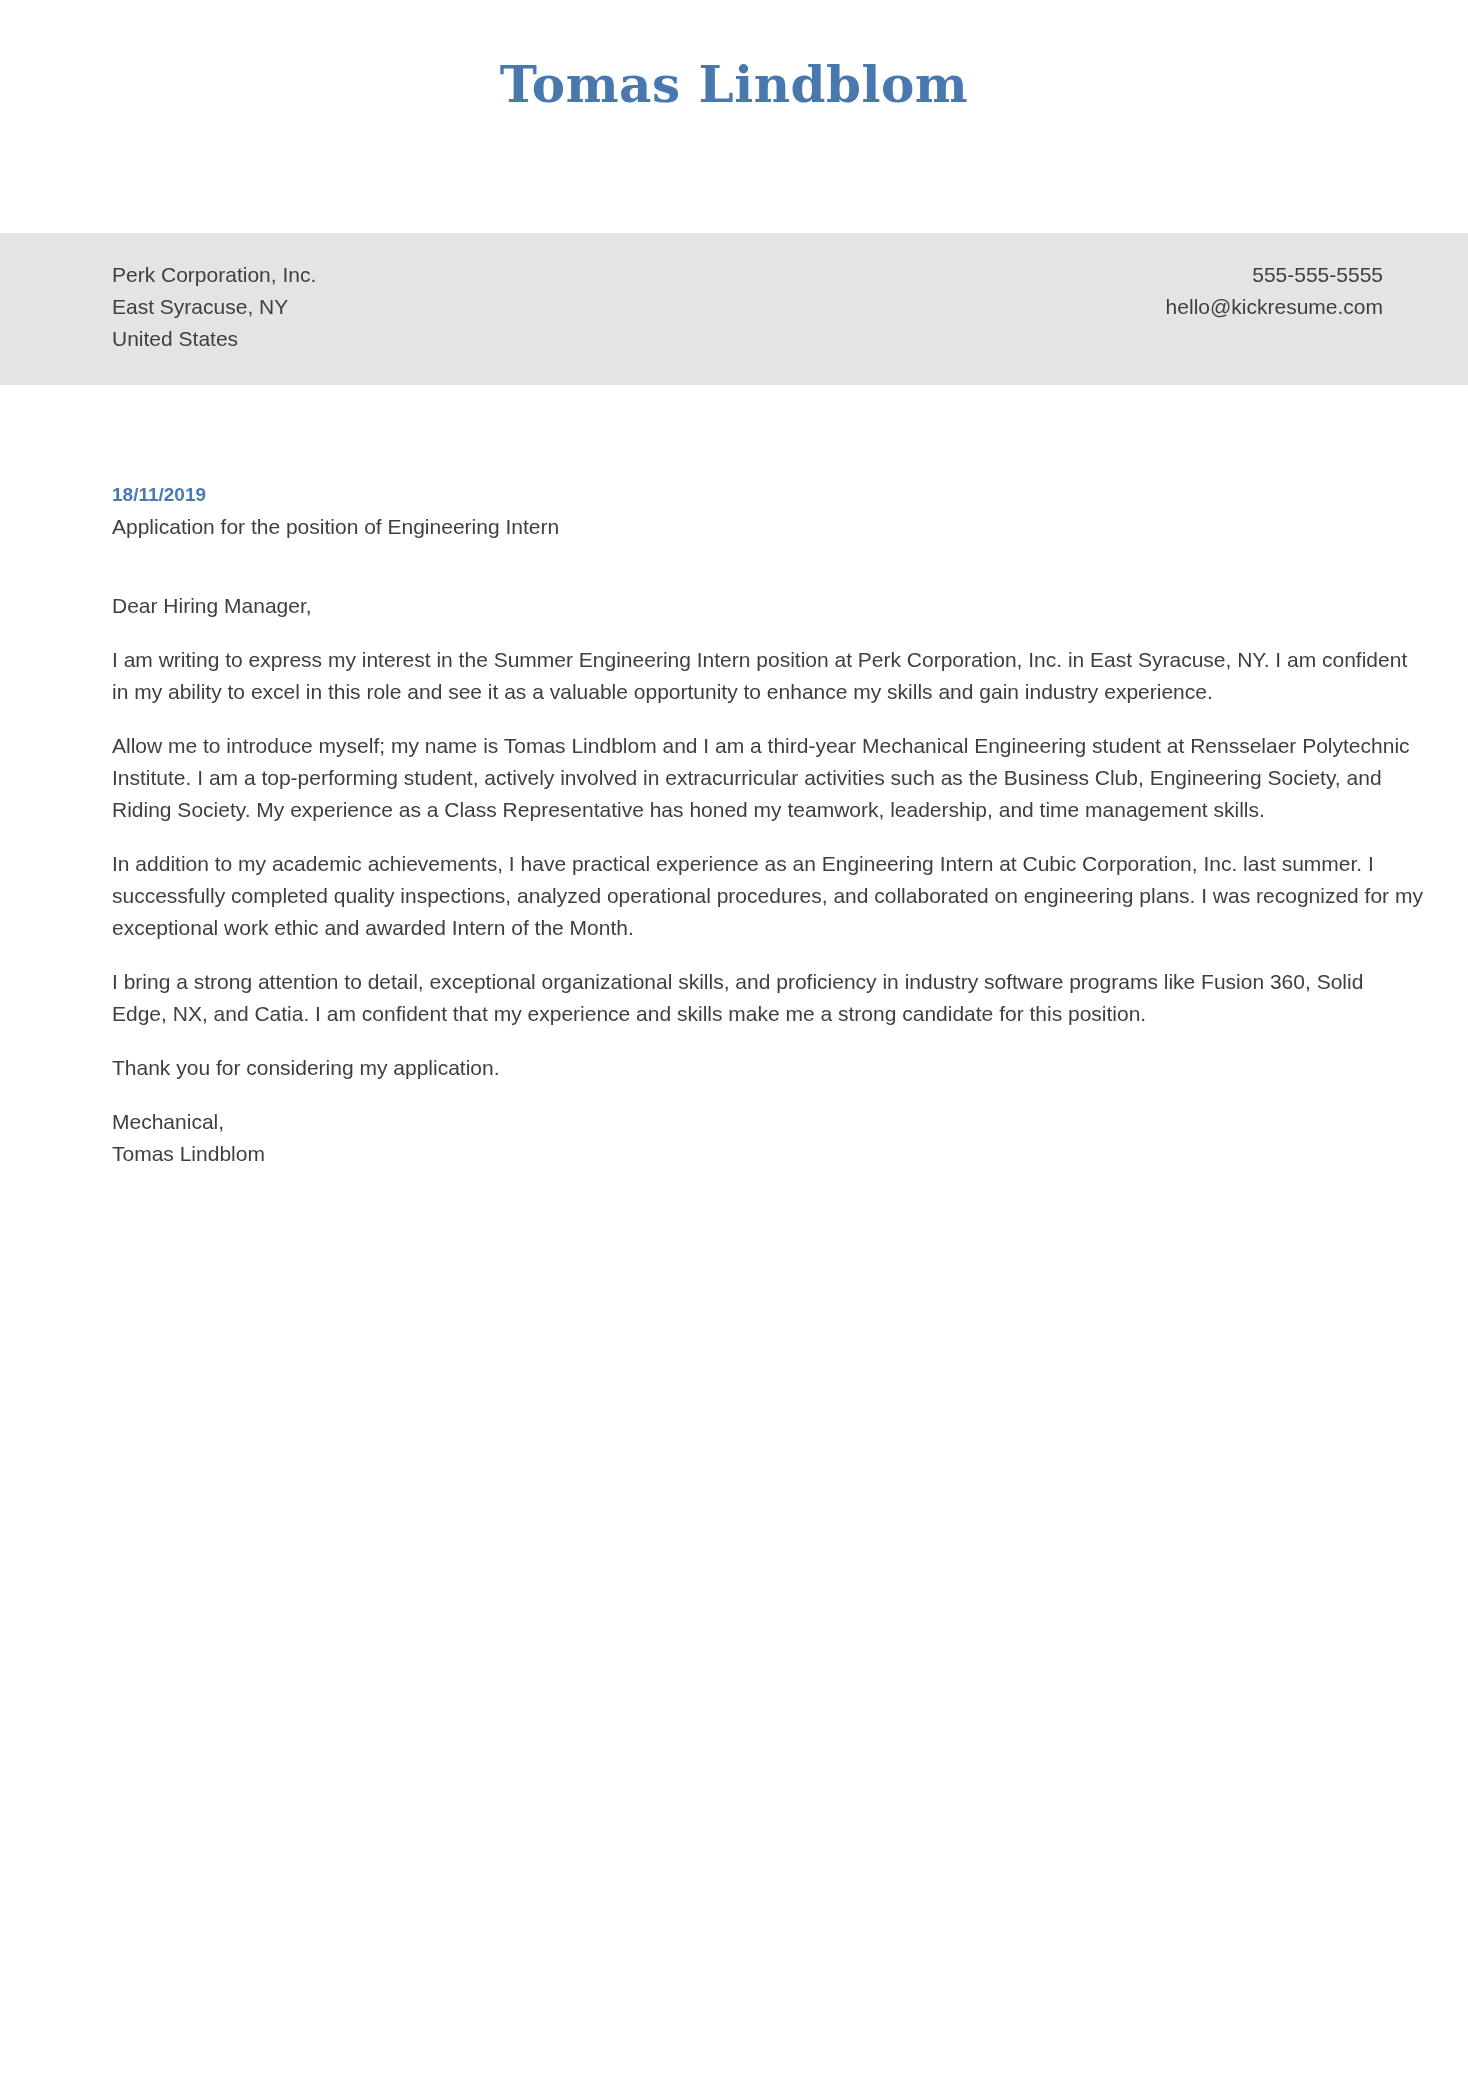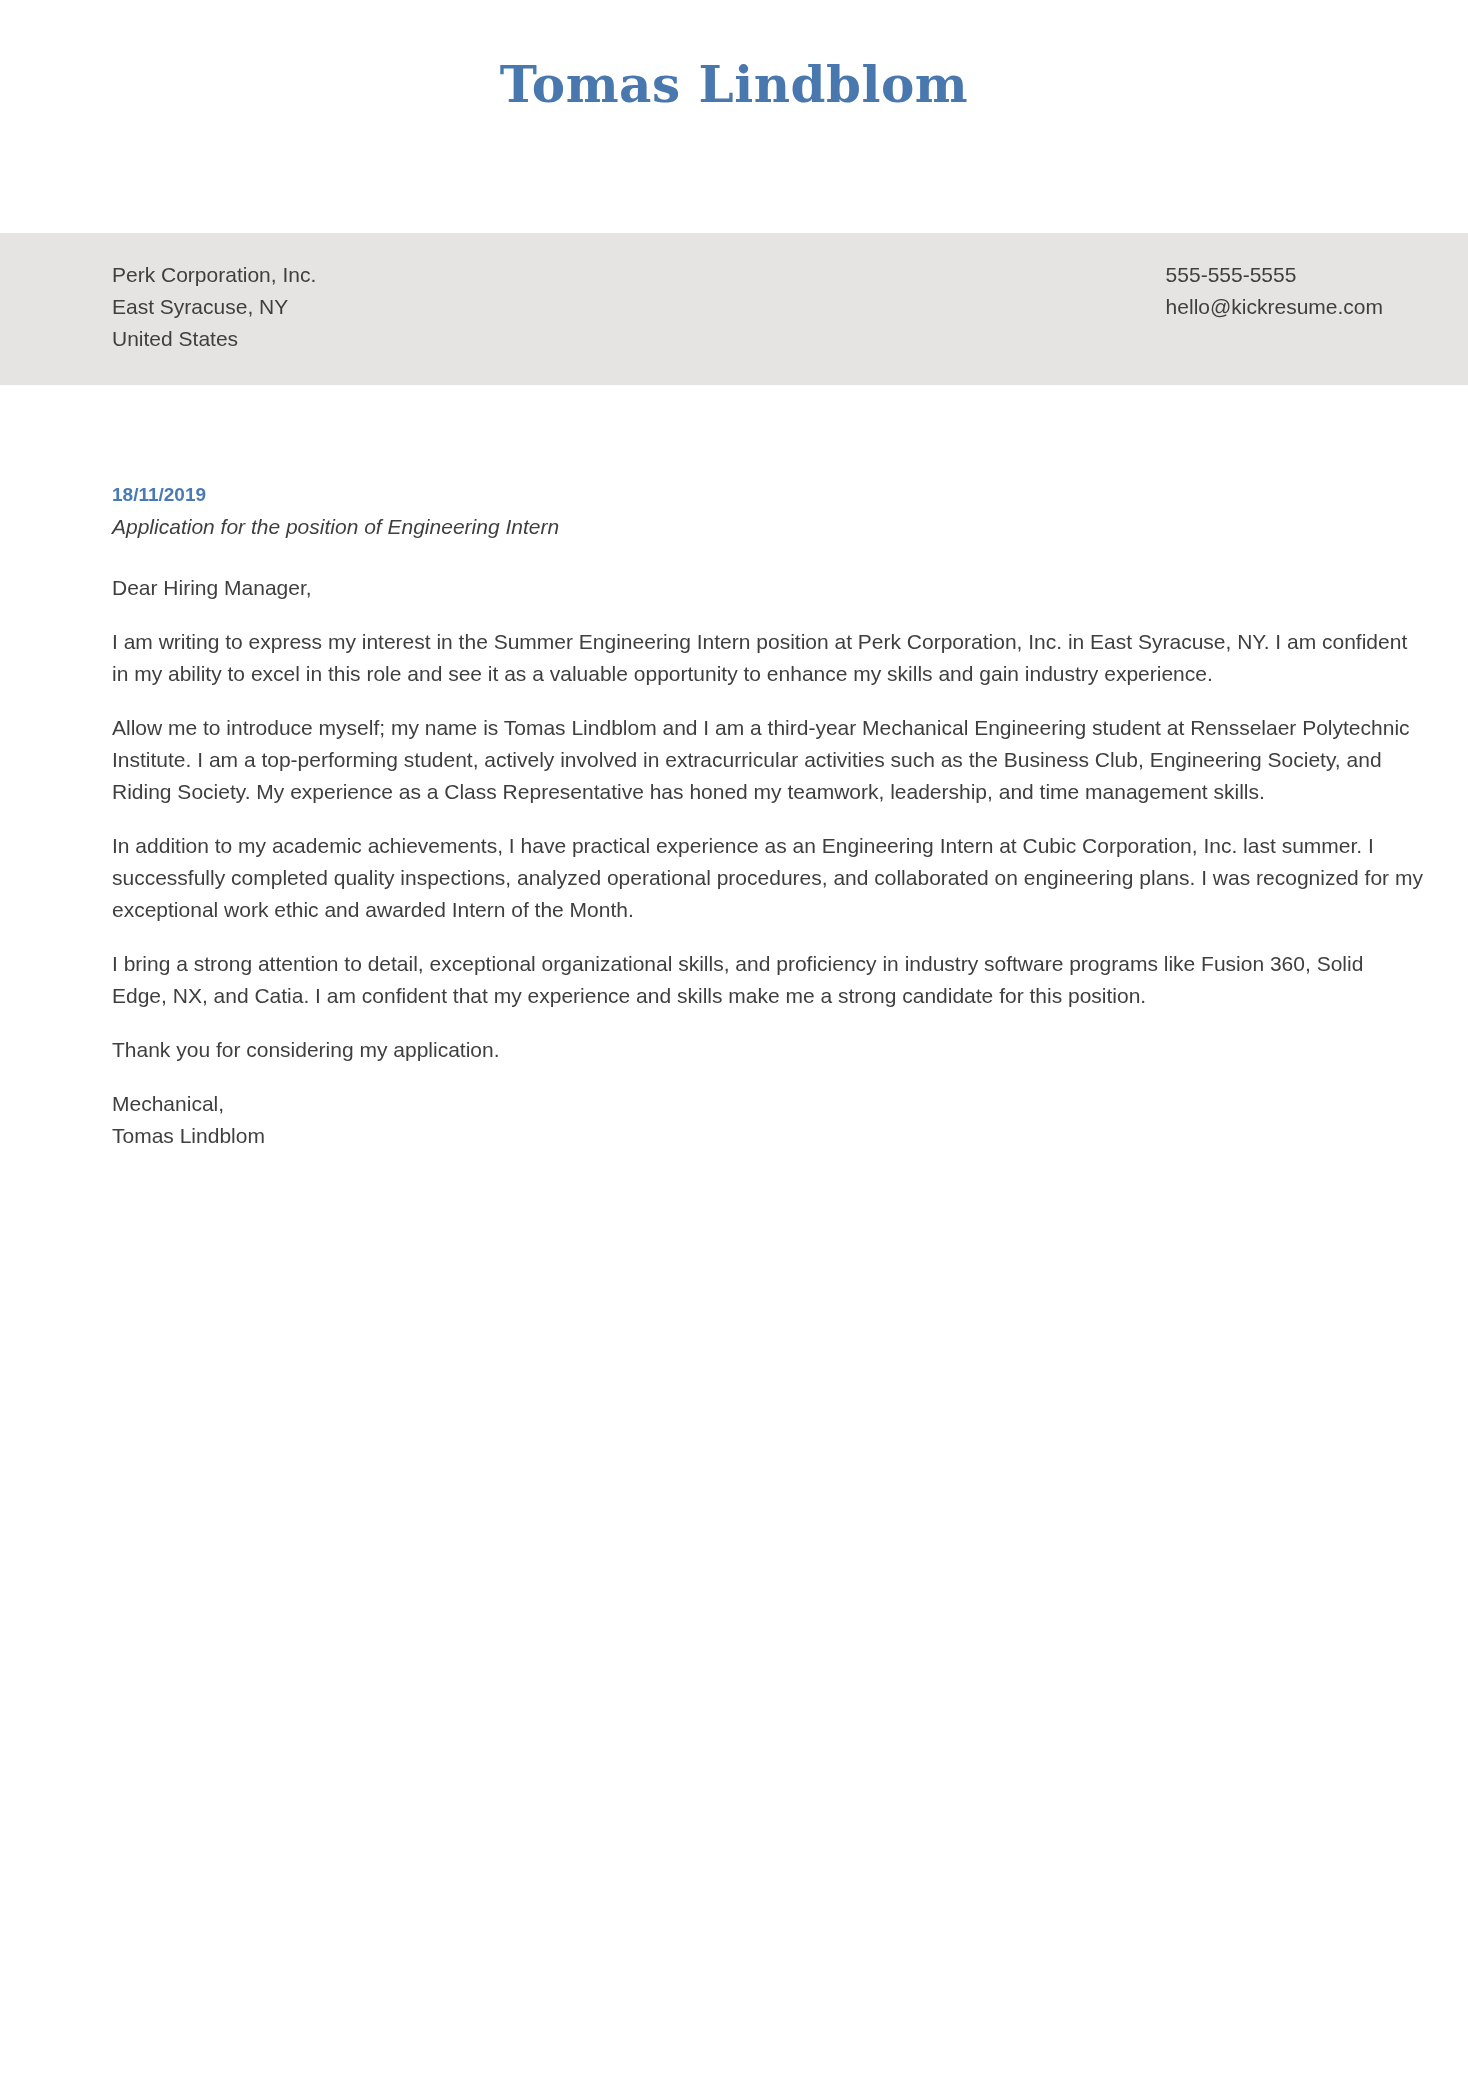--- a/index.html
+++ b/index.html
@@ -35,37 +35,36 @@
     justify-content: space-between;
     align-items: flex-start;
     font-size: 21px;
     line-height: 32px;
     box-sizing: border-box;
   }
   .band-left div, .band-right div {
     white-space: nowrap;
   }
   .band-right {
-    text-align: left;
+    text-align: right;
   }
   .letter-body {
     padding: 94px 44px 0 112px;
     font-size: 21px;
     line-height: 32px;
     box-sizing: border-box;
   }
   .date-line {
     color: #4a7ab5;
     font-weight: 700;
     font-size: 19px;
     line-height: 32px;
   }
   .subject-line {
-    margin: 0 0 29px 0;
-    font-style: italic;
+    margin: 0 0 47px 0;
   }
   .letter-body p {
     margin: 0 0 22px 0;
   }
   .closing-block {
     margin-top: 10px;
   }
 </style>
 </head>
 <body>

